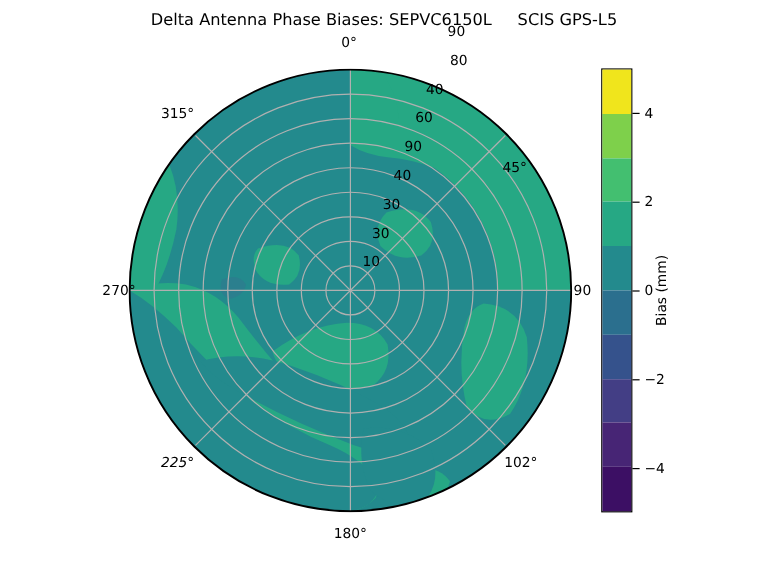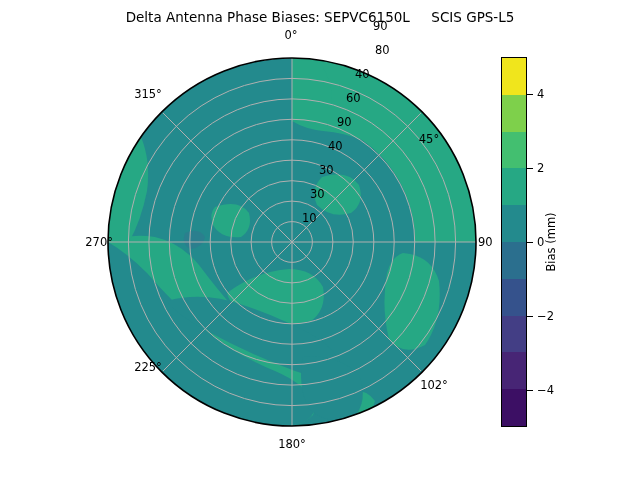--- a/index.html
+++ b/index.html
@@ -145,21 +145,21 @@
     <div class="rad-label" style="left:248px;top:10px;">40</div>
     <div class="rad-label" style="left:268px;top:-14px;">80</div>
     <div class="rad-label" style="left:266px;top:-38px;">90</div>
   </div>
 
   <div class="ang-label" style="left:266px;top:28px;width:50px;">0°</div>
   <div class="ang-label" style="left:404px;top:87px;width:50px;margin-top:45px;">45°</div>
   <div class="ang-label" style="left:478px;top:235px;width:30px;text-align:left;">90</div>
   <div class="ang-label" style="left:404px;top:378px;width:60px;">102°</div>
   <div class="ang-label" style="left:262px;top:437px;width:60px;">180°</div>
-  <div class="ang-label" style="left:118px;top:360px;width:60px;">225°</div>
+  <div class="ang-label" style="left:118px;top:378px;width:60px;font-style:italic;">225°</div>
   <div class="ang-label" style="left:58px;top:235px;width:55px;text-align:right;">270°</div>
   <div class="ang-label" style="left:118px;top:87px;width:60px;">315°</div>
 
   <div id="cbar-wrap">
     <div id="cbar">
       <div class="band" style="background:#f0e51c"></div>
       <div class="band" style="background:#7ed04b"></div>
       <div class="band" style="background:#43bf70"></div>
       <div class="band" style="background:#26a884"></div>
       <div class="band" style="background:#238a8d"></div>

